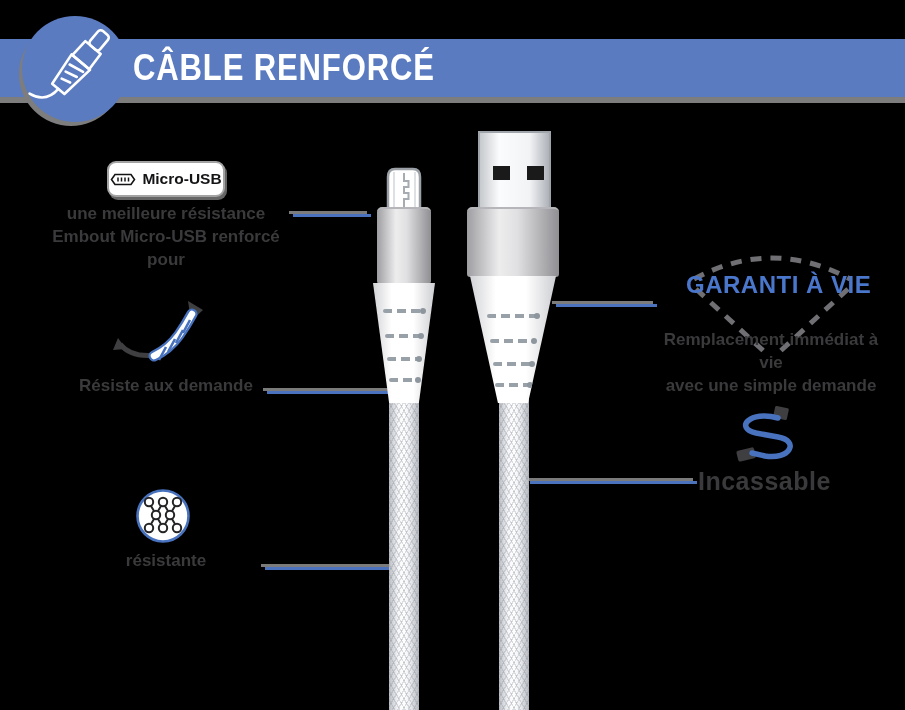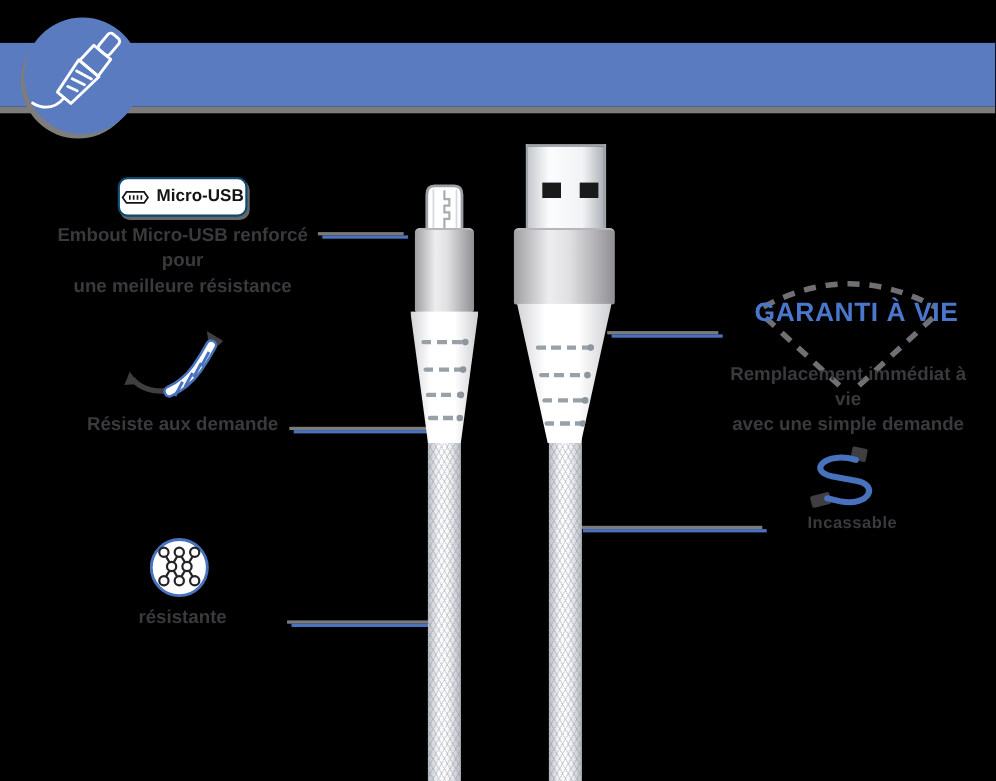--- a/index.html
+++ b/index.html
@@ -14,29 +14,29 @@
   .logo-circle{position:absolute;left:22px;top:16px;width:106px;height:106px;border-radius:50%;
                background:#5b7bc0;box-shadow:-4px 5px 0 -1px #7d7d7d;}
   
   .ctext{position:absolute;color:#3a3a3c;font-weight:700;font-size:17px;line-height:23px;text-align:center;}
   
   .cline{position:absolute;height:7px;}
   .cline .sh{position:absolute;left:0;top:0;height:3px;background:#7b7b7b;width:calc(100% - 4px);}
   .cline .bl{position:absolute;left:4px;top:3px;height:3px;background:#4a72bd;width:calc(100% - 4px);}
   
   .musb-badge{position:absolute;left:107px;top:161px;width:118px;height:36px;background:#fff;
-    border:2px solid #0c4a6e;border-radius:9px;box-shadow:2px 3px 0 rgba(120,120,120,.85);
+    border:2px solid #a3a3a3;border-radius:9px;box-shadow:2px 3px 0 rgba(120,120,120,.85);
     display:flex;align-items:center;justify-content:center;gap:6px;box-sizing:border-box;}
   .musb-badge span{font-size:15.5px;font-weight:700;color:#141416;}
   
   .war-badge-svg{position:absolute;left:686px;top:233px;}
   .war-title{position:absolute;left:686px;top:271px;width:172px;text-align:center;color:#4a77cc;
              font-size:24px;font-weight:800;letter-spacing:.5px;white-space:nowrap;}
   .incassable{position:absolute;left:698px;top:467px;width:160px;color:#3a3a3c;
-              font-size:15px;font-weight:700;letter-spacing:.5px;margin-left:36px;}
+              font-size:25px;font-weight:700;letter-spacing:.5px;}
   
   .cable-col{position:absolute;top:398px;width:30px;height:312px;
     background:
       repeating-linear-gradient(60deg, rgba(140,145,155,.30) 0 1.2px, transparent 1.2px 4.5px),
       repeating-linear-gradient(-60deg, rgba(140,145,155,.30) 0 1.2px, transparent 1.2px 4.5px),
       linear-gradient(90deg,#b9bcc2 0%,#f6f7f9 30%,#fff 50%,#eceef1 70%,#b4b7bd 100%);}
   .barrel{position:absolute;border-radius:5px 5px 3px 3px;
     background:linear-gradient(90deg,#9e9ea2 0%,#ededee 35%,#e0e0e2 55%,#8f8f93 100%);
     border-top:2px solid #b6b6ba;box-sizing:border-box;}
   .relief{position:absolute;background:linear-gradient(90deg,#d2d3d6 0%,#fff 30%,#fff 65%,#cdced2 100%);}
@@ -52,20 +52,23 @@
   .micro-tip{position:absolute;left:382px;top:160px;}
   svg{display:block;}
 </style>
 </head>
 <body>
 
 <div class="stage">
 
   <div class="band"></div>
   <div class="band-shadow"></div>
+  <div class="title-wrap">
+    <span class="title">CÂBLE RENFORCÉ</span>
+  </div>
   <div class="logo-circle">
     <svg width="106" height="106" viewBox="0 0 106 106">
       <g transform="rotate(40 53 53)" fill="none" stroke="#ffffff" stroke-width="2.6" stroke-linejoin="round" stroke-linecap="round">
         <rect x="46.5" y="6" width="13" height="19" rx="3.5"></rect>
         <path d="M43 25 H63 L64 44 H42 Z"></path>
         <path d="M41 44 H65 L61 79 H45 Z"></path>
         <path d="M46 53 L61 50 M47.5 61 L59.5 58 M49 69 L58 66.5"></path>
         <path d="M53 79 Q53 90 46 96 Q41 100 34 101"></path>
       </g>
     </svg>
@@ -122,22 +125,22 @@
 
   <div class="musb-badge">
     <svg width="26" height="13" viewBox="0 0 26 13">
       <path d="M5 1.5 H21 L24.5 6.5 L21 11.5 H5 L1.5 6.5 Z" fill="none" stroke="#141416" stroke-width="1.6"></path>
       <path d="M8 4.5 V8.5 M11.5 4.5 V8.5 M15 4.5 V8.5 M18.5 4.5 V8.5" stroke="#141416" stroke-width="1.5"></path>
     </svg>
     <span>Micro-USB</span>
   </div>
 
   <div class="ctext" style="left:31px;top:202px;width:270px;">
+    <div>une meilleure résistance</div>
     <div>Embout Micro-USB renforcé pour</div>
-    <div>une meilleure résistance</div>
   </div>
 
   <svg style="position:absolute;left:106px;top:288px;" width="100" height="80" viewBox="0 0 100 80">
     <path d="M12 50 L7 62 L20 61 Z" fill="#3f3f41"></path>
     <path d="M14 56 Q25 70 50 67" fill="none" stroke="#3f3f41" stroke-width="5"></path>
     <path d="M82 13 L97 22 L85 33 Z" fill="#3f3f41"></path>
     <path d="M48 68 Q63 61 73 47 Q80 37 86 26" fill="none" stroke="#4872bd" stroke-width="11" stroke-linecap="round"></path>
     <path d="M48 68 Q63 61 73 47 Q80 37 86 26" fill="none" stroke="#ffffff" stroke-width="6.5" stroke-linecap="round"></path>
     <path d="M53 72 L60 59 M62 64 L69 51 M70 55 L77 42 M77 45 L84 32" stroke="#4872bd" stroke-width="2.6"></path>
   </svg>

